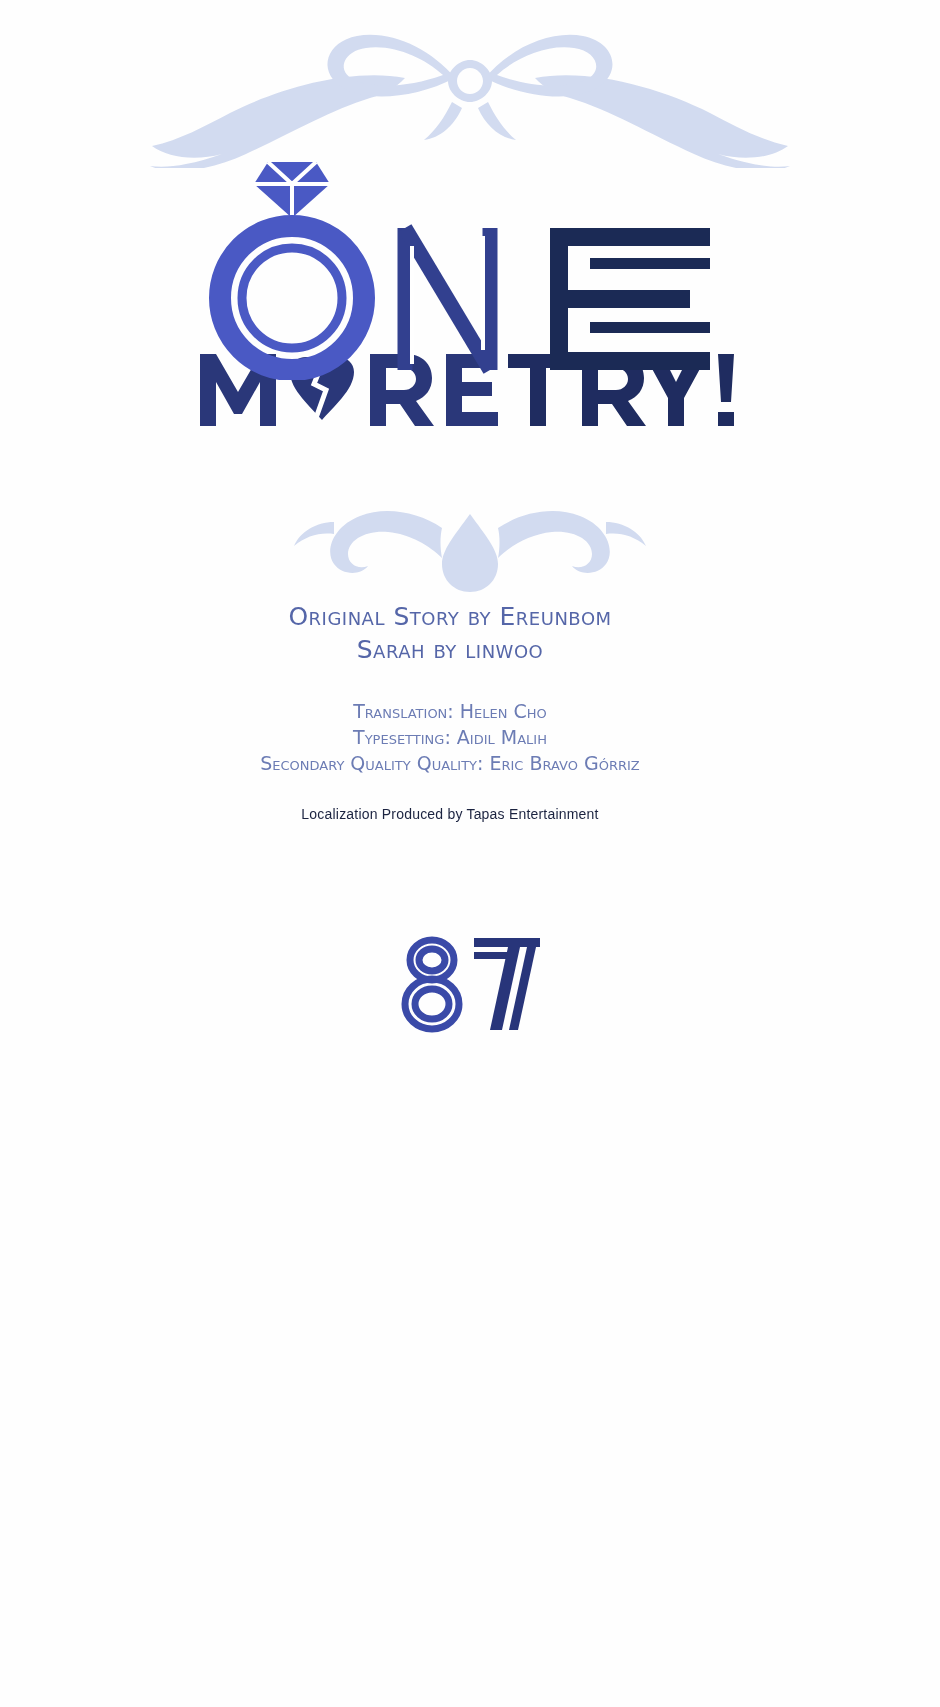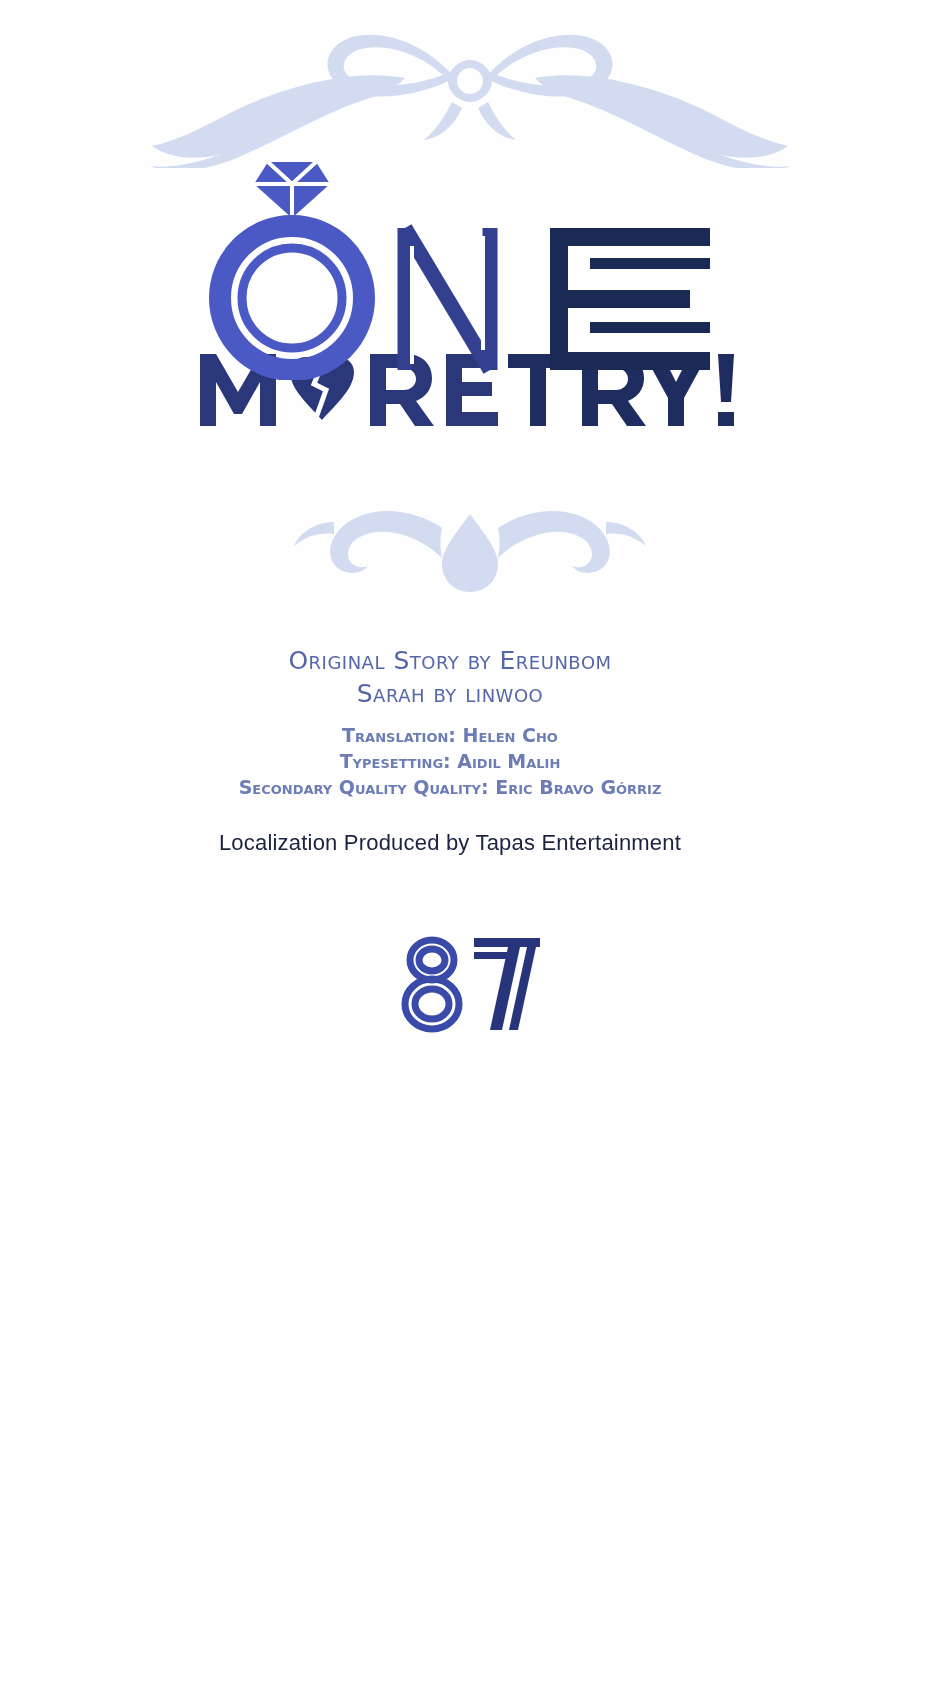--- a/index.html
+++ b/index.html
@@ -54,47 +54,47 @@
     top: 492px;
     left: 0;
     width: 940px;
     height: 110px;
     text-align: center;
   }
 
   
   .credits {
     position: absolute;
-    top: 644px;
+    top: 600px;
     left: 0;
     width: 900px;
     text-align: center;
   }
   .credit-main {
     font-family: "DejaVu Sans", sans-serif;
     font-size: 25px;
     letter-spacing: 0.5px;
     color: #5566a8;
     line-height: 33px;
     font-weight: 500;
   }
   .credit-main span { display: block; }
   .credit-sub {
-    margin-top: 12px;
+    margin-top: 32px;
     font-family: "DejaVu Sans", sans-serif;
     font-size: 19px;
     color: #6c7cb4;
     line-height: 26px;
-    font-weight: 700;
+    font-weight: 400;
   }
   .credit-sub span { display: block; }
   .credit-producer {
     margin-top: 30px;
     font-family: "Liberation Sans", sans-serif;
-    font-size: 22px;
+    font-size: 14px;
     color: #1b2340;
     letter-spacing: 0.2px;
   }
 
   
   .episode {
     position: absolute;
     top: 930px;
     left: 0;
     width: 940px;

